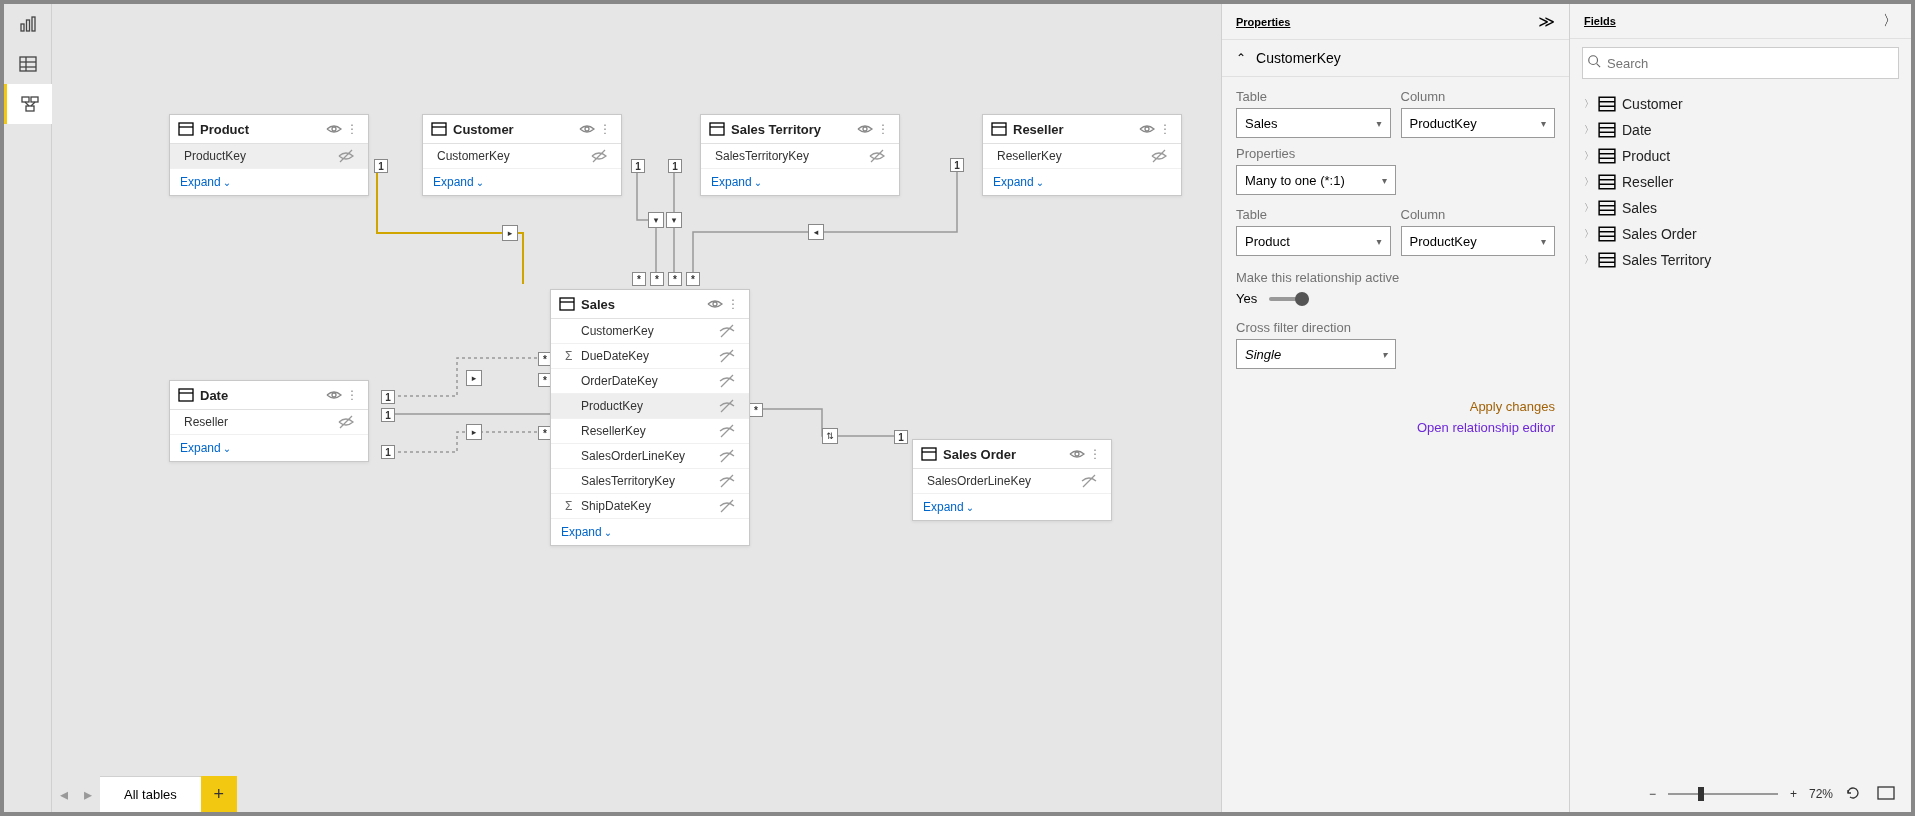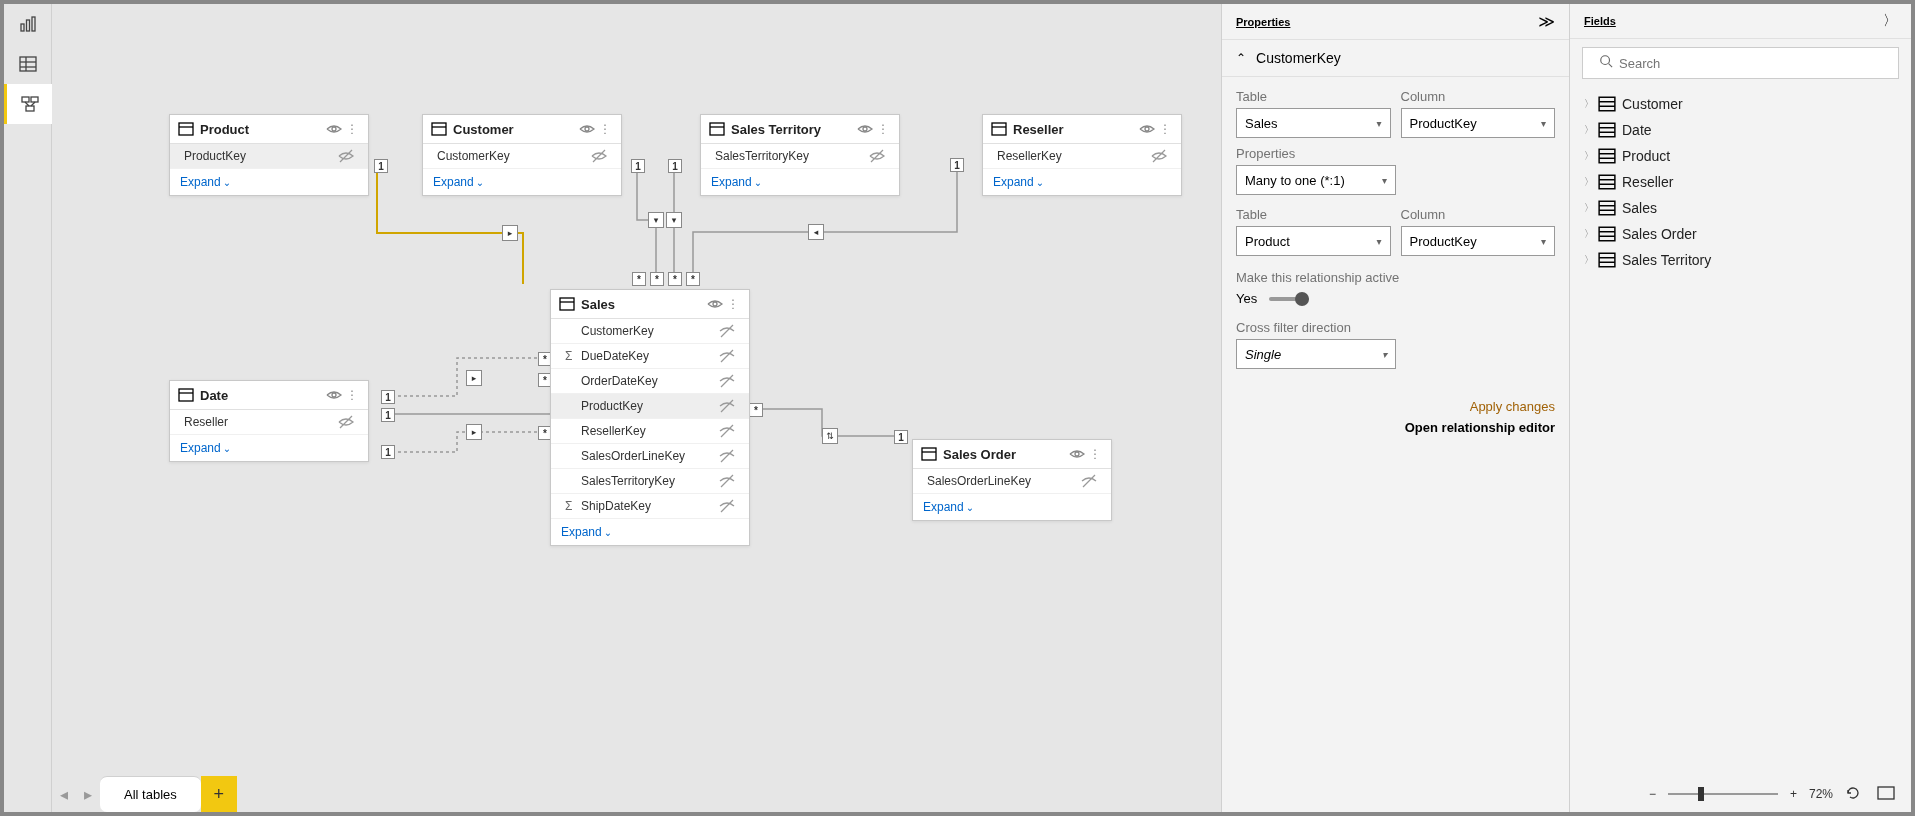--- a/index.html
+++ b/index.html
@@ -31,21 +31,21 @@
 .table-expand .chev { color:#0066cc; margin-left:2px; font-size:10px;}
 
 
 svg.rel-layer { position:absolute; left:0; top:0; width:100%; height:100%; pointer-events:none; }
 .card-badge { position:absolute; width:14px; height:14px; background:#fff; border:1px solid #888; font-size:10px; display:flex; align-items:center; justify-content:center; color:#333; font-weight:600;}
 .rel-arrow { position:absolute; width:16px; height:16px; background:#fff; border:1px solid #888; display:flex; align-items:center; justify-content:center; font-size:9px; color:#333;}
 
 
 .tab-bar { position:absolute; left:48px; right:0; bottom:0; height:36px; background:#e6e6e6; display:flex; align-items:center; }
 .tab-bar .nav-prev, .tab-bar .nav-next { width:24px; height:36px; display:flex; align-items:center; justify-content:center; color:#999; cursor:pointer; }
-.tab { height:36px; background:#fff; padding:0 24px; display:flex; align-items:center; font-size:13px; cursor:pointer; border-top:1px solid #d0d0d0;border-radius:7px;}
+.tab { height:36px; background:#fff; padding:0 24px; display:flex; align-items:center; font-size:13px; cursor:pointer; border-top:1px solid #d0d0d0;}
 .tab-add { width:36px; height:36px; background:#f2c811; display:flex; align-items:center; justify-content:center; cursor:pointer; font-size:18px; color:#333; }
 
 
 .properties-pane { position:absolute; right:342px; top:0; width:348px; height:100%; background:#f3f3f3; border-left:1px solid #d0d0d0; overflow:hidden;}
 .pane-header { display:flex; align-items:center; padding:8px 14px; border-bottom:1px solid #e0e0e0; background:#f3f3f3;}
 .pane-header .title { flex:1; font-weight:600; font-size:11px;text-decoration:underline; }
 .pane-header .collapse { cursor:pointer; font-size:16px; }
 .section-head { display:flex; align-items:center; padding:10px 14px; cursor:pointer; border-bottom:1px solid #e0e0e0;}
 .section-head .chev { margin-right:10px; font-size:12px; }
 .section-head .lbl { font-size:14px; }
@@ -59,21 +59,21 @@
 .toggle-label { font-size:13px; }
 .toggle { position:relative; width:40px; height:14px; }
 .toggle-track { position:absolute; width:40px; height:4px; background:#999; top:5px; border-radius:2px;}
 .toggle-thumb { position:absolute; width:14px; height:14px; border-radius:50%; background:#555; right:0; top:0;}
 .prop-links { text-align:right; margin-top:30px; }
 .prop-links div { color:#a16207; font-size:13px; margin-bottom:6px; cursor:pointer;}
 
 
 .fields-pane { position:absolute; right:0; top:0; width:342px; height:100%; background:#f3f3f3; border-left:1px solid #d0d0d0;}
 .fields-pane .pane-header .collapse { font-size:14px;}
-.search-box { margin:8px 12px; height:32px; background:#fff; border:1px solid #ccc; display:flex; align-items:center; padding:0 16px;}
+.search-box { margin:8px 12px; height:32px; background:#fff; border:1px solid #ccc; display:flex; align-items:center; padding:0 4px;}
 .search-box .s-icon { color:#666; margin-right:6px;}
 .search-box input { border:none; outline:none; flex:1; font-size:13px; }
 .fields-list { padding: 4px 12px; }
 .fields-item { display:flex; align-items:center; padding:5px 2px; cursor:pointer;}
 .fields-item .chev { width:14px; font-size:10px; color:#666;}
 .fields-item .t-icon { width:18px; height:16px; margin-right:6px; display:inline-flex; align-items:center; justify-content:center;}
 .fields-item .t-label { font-size:14px; color:#222;}
 
 
 .status-bar { position:absolute; right:0; bottom:0; height:36px; display:flex; align-items:center; gap:8px; padding:0 12px; font-size:12px; color:#333;}
@@ -549,21 +549,21 @@
           <div class="toggle-thumb"></div>
       </div>
     </div>
     <div class="prop-label">Cross filter direction</div>
     <div class="prop-select" style="width:160px;font-style:italic;">
         <span>Single</span>
         <span class="chev">▾</span>
       </div>
     <div class="prop-links">
       <div>Apply changes</div>
-      <div style="color:#000000;font-weight:bold;">Open relationship editor</div>
+      <div style="color:#6d28d9;">Open relationship editor</div>
     </div>
   </div>
 </div>
 
 <div class="fields-pane">
   <div class="pane-header">
     <span class="title">Fields</span>
     <span class="collapse">〉</span>
   </div>
   <div class="search-box">

